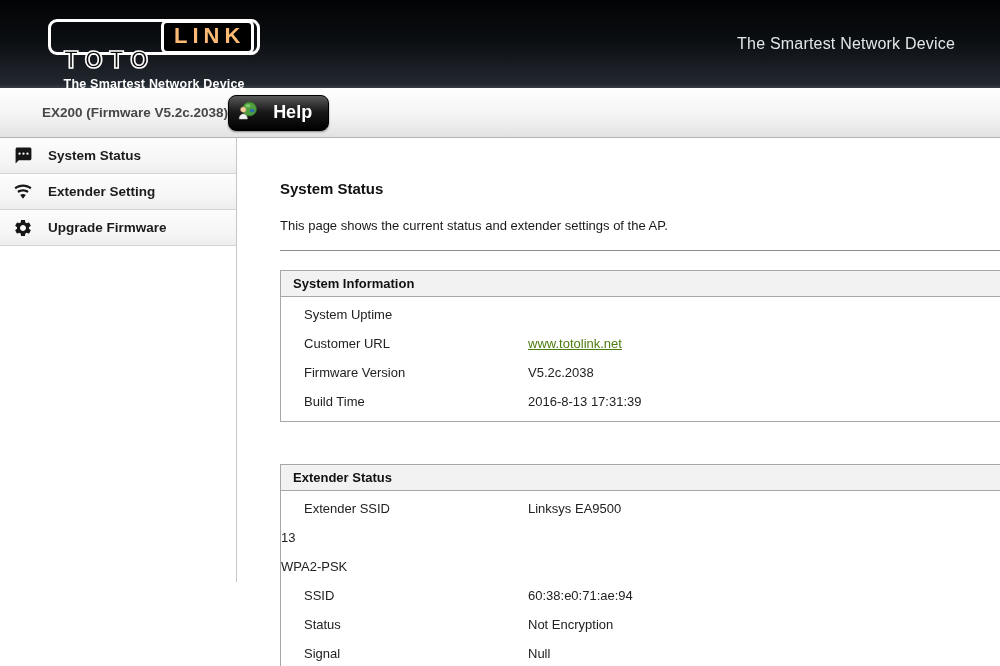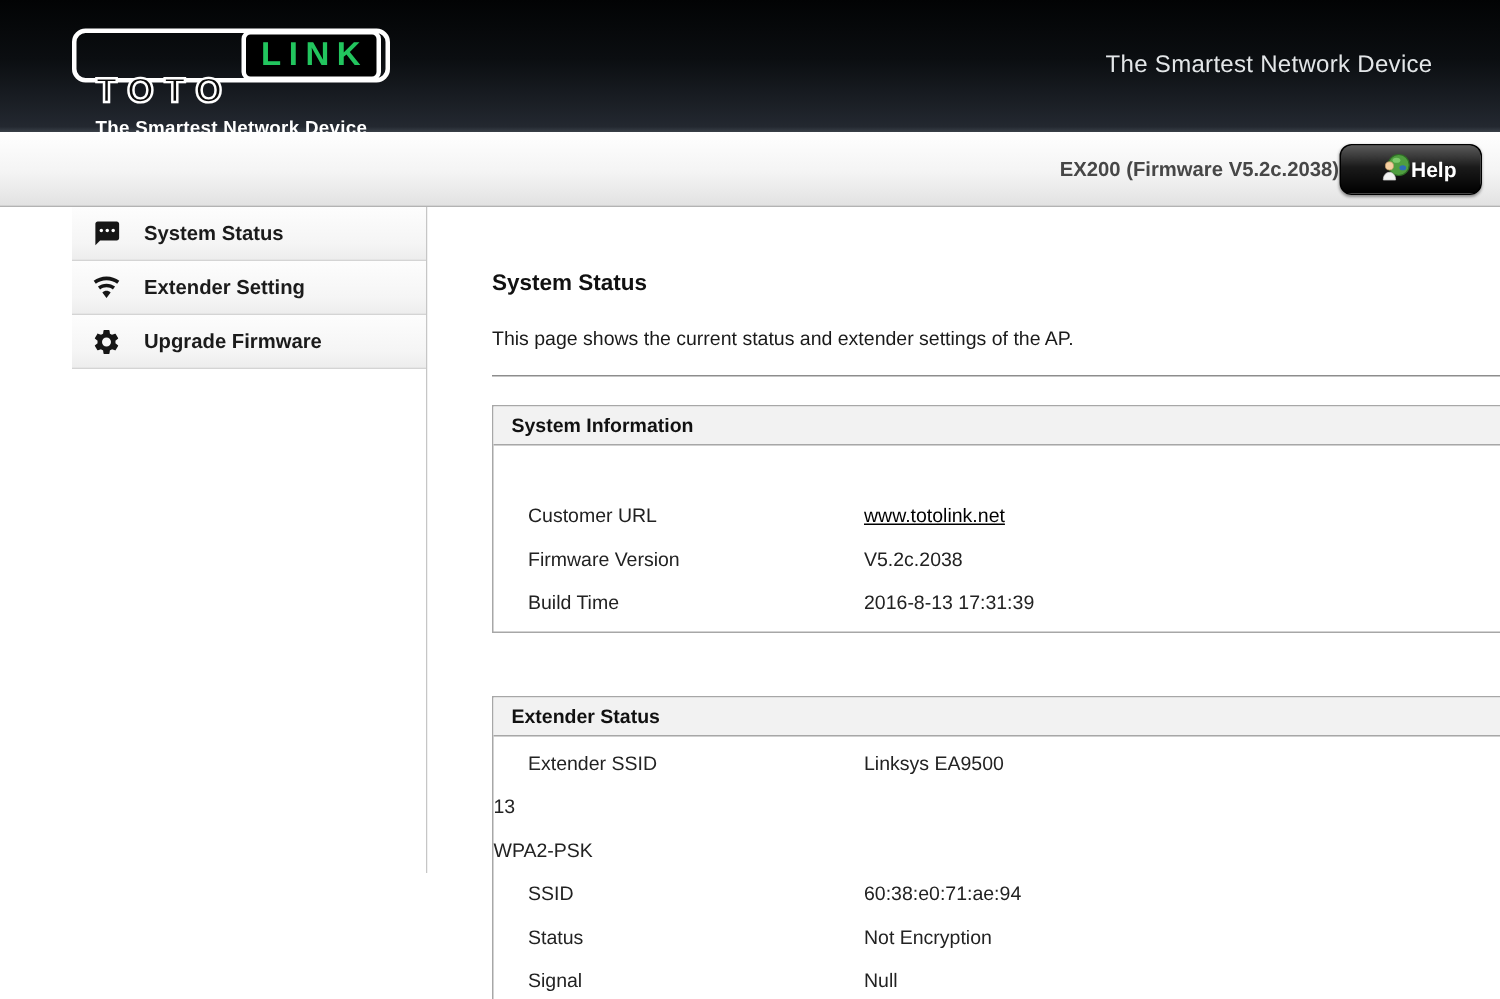--- a/index.html
+++ b/index.html
@@ -22,51 +22,51 @@
     border:3px solid #fff; border-radius:9px;
     padding:2px 3px; background:transparent; height:36px;
   }
   .logo-toto {
     font-weight:bold; font-size:23px; letter-spacing:7px;
     color:#0b0b0b; -webkit-text-stroke:1.6px #fff;
     text-shadow:0 0 1px #fff; padding:0 6px 0 10px; line-height:1;margin-top:47px;
   }
   .logo-link {
     display:inline-block; border:3px solid #fff; border-radius:6px;
-    background:#000; color:#22c55e; font-weight:bold; font-size:22px;
+    background:#000; color:#fdba74; font-weight:bold; font-size:22px;
     letter-spacing:5px; padding:1px 6px 2px 10px; line-height:1.1;
   }
   .logo-tagline {
     color:#fff; font-weight:bold; font-size:12.5px;
     margin-top:5px; text-align:center; letter-spacing:0.2px;
   }
   .topbar-tagline {
     position:absolute; right:45px; top:35px;
     color:#e3e6e8; font-size:16px; letter-spacing:0.2px;
   }
 
   
   .toolbar {
     height:50px; padding:0 12px 0 42px;
     background:linear-gradient(to bottom, #ffffff 0%, #f4f4f4 55%, #e2e2e2 100%);
     border-bottom:1px solid #b3b3b3;
-    display:flex; align-items:center; justify-content:flex-end;
+    display:flex; align-items:center; justify-content:flex-start;
   }
   .device-title { color:#474747; font-weight:bold; font-size:13.5px; }
   .help-btn {
-    display:flex; align-items:center; gap:1px;
+    display:flex; align-items:center; gap:16px;
     background:linear-gradient(to bottom, #5a5a5a 0%, #1a1a1a 45%, #000 100%);
     border:1px solid #000; border-radius:8px;
-    color:#fff; font-weight:bold; font-size:14px;
-    padding:5px 16px 5px 26px; cursor:pointer;
+    color:#fff; font-weight:bold; font-size:18px;
+    padding:5px 16px 5px 8px; cursor:pointer;
     box-shadow:0 1px 2px rgba(0,0,0,.4);
   }
 
   
-  .content { display:flex; height:444px;padding-left:48px; }
+  .content { display:flex; height:444px; }
   .sidebar { width:237px; min-width:237px; border-right:1px solid #c6c6c6; background:#fff; }
   .side-item {
     height:36px; display:flex; align-items:center; gap:15px;
     padding-left:13px; cursor:pointer;
     border-bottom:1px solid #d4d4d4;
     background:linear-gradient(to bottom, #fdfdfd 0%, #f5f5f5 70%, #ededed 100%);
     font-weight:bold; font-size:13.5px; color:#1b1b1b;
   }
   .side-item .icon { display:flex; width:20px; justify-content:center; }
 
@@ -79,21 +79,21 @@
   .panel { width:775px; border:1px solid #a7a7a7; margin-bottom:42px; background:#fff; }
   .panel-header {
     background:#f2f2f2; border-bottom:1px solid #a7a7a7;
     font-weight:bold; font-size:13px; color:#111;
     padding:5px 12px; height:26px; line-height:16px;
   }
   .panel-body { padding:3px 0 5px; }
   .panel-row { display:flex; align-items:center; height:29px; font-size:13px; color:#222; }
   .panel-row .label { width:247px; min-width:247px; padding-left:23px; }
   .panel-row .value {}
-  a.url-link { color:#000000; text-decoration:underline; }
+  a.url-link { color:#4d7c0f; text-decoration:underline; }
 </style>
 </head>
 <body>
 
 <div class="page">
 
   <div class="topbar">
     <div class="logo">
       <div class="logo-box">
         <span class="logo-toto">TOTO</span>
@@ -154,20 +154,21 @@
 
     <div class="main">
       <div class="page-title">System Status</div>
       <div class="page-desc">This page shows the current status and extender settings of the AP.</div>
       <div class="divider"></div>
 
       <div class="panel">
         <div class="panel-header">System Information</div>
         <div class="panel-body">
           <div class="panel-row">
+            <span class="label">System Uptime</span>
           </div>
           <div class="panel-row">
             <span class="label">Customer URL</span>
             <a href="#" class="value url-link">www.totolink.net</a>
           </div>
           <div class="panel-row">
             <span class="label">Firmware Version</span>
             <span class="value">V5.2c.2038</span>
           </div>
           <div class="panel-row">

